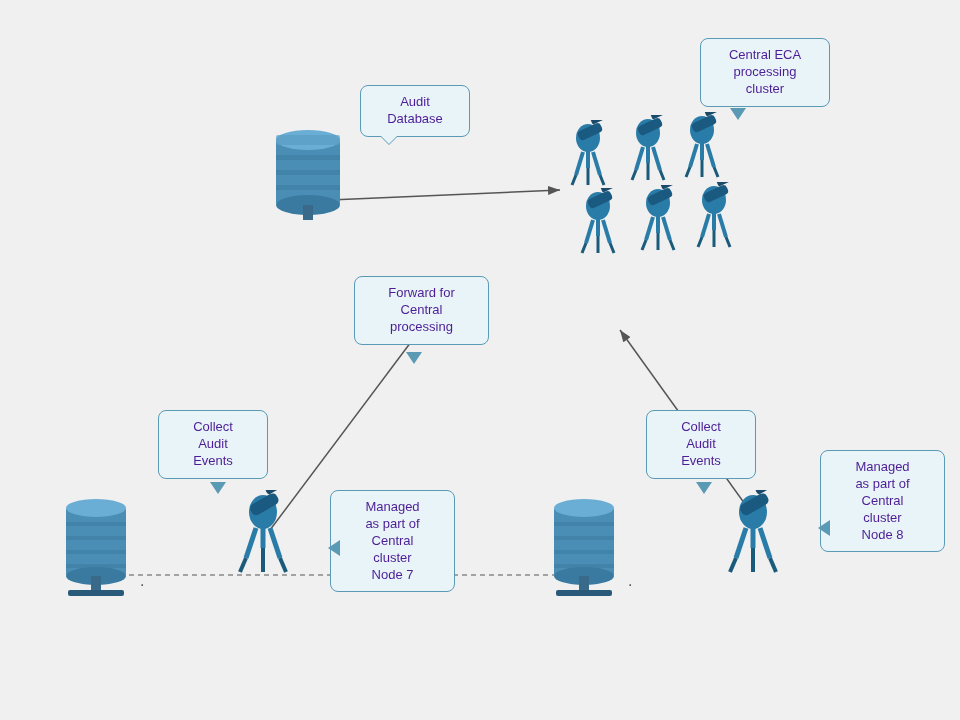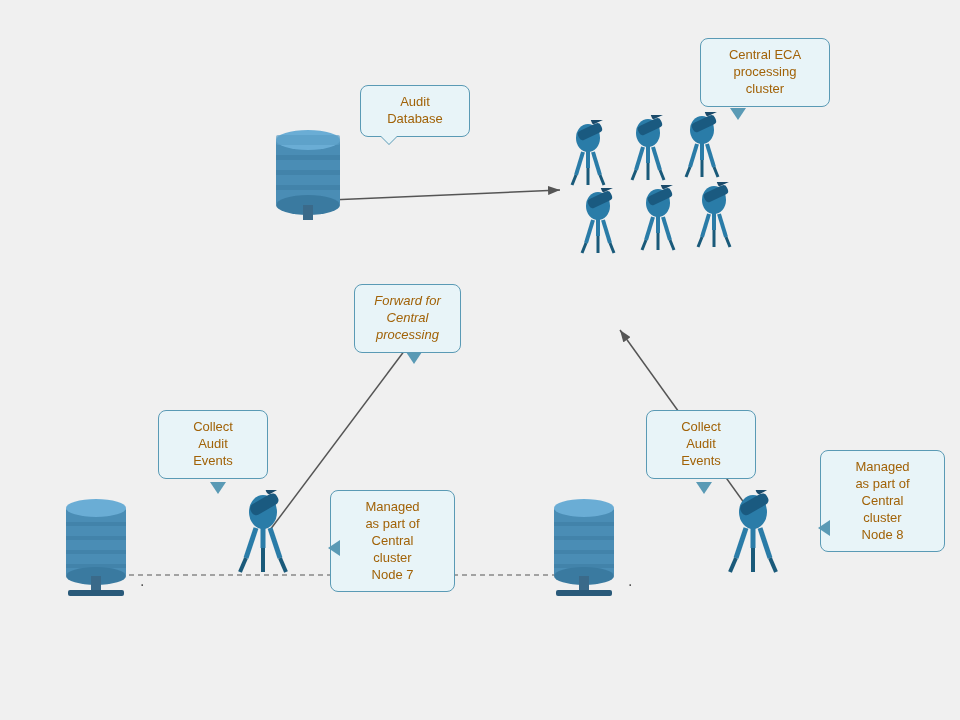--- a/index.html
+++ b/index.html
@@ -19,21 +19,21 @@
     }
 
     
     .callout {
       position: absolute;
       background: #e8f4f8;
       border: 1.5px solid #5a9ab5;
       border-radius: 8px;
       padding: 8px 12px;
       font-size: 13px;
-      color: #a16207;
+      color: #4c1d95;
       line-height: 1.3;
       text-align: center;
     }
 
     .callout::after {
       content: '';
       position: absolute;
       border: 8px solid transparent;
     }
 
@@ -183,21 +183,21 @@
     <rect x="22" y="8" width="25" height="10" rx="4" fill="#1a5a80" transform="rotate(-25 30 18)"></rect>
     <rect x="40" y="2" width="14" height="6" rx="2" fill="#1a4a6a" transform="rotate(-25 30 18)"></rect>
     <line x1="25" y1="32" x2="18" y2="55" stroke="#2a7ca8" stroke-width="4"></line>
     <line x1="35" y1="32" x2="42" y2="55" stroke="#2a7ca8" stroke-width="4"></line>
     <line x1="30" y1="30" x2="30" y2="48" stroke="#2a7ca8" stroke-width="4"></line>
     <line x1="18" y1="55" x2="14" y2="65" stroke="#1a5a7a" stroke-width="3"></line>
     <line x1="42" y1="55" x2="46" y2="65" stroke="#1a5a7a" stroke-width="3"></line>
     <line x1="30" y1="48" x2="30" y2="65" stroke="#1a5a7a" stroke-width="3"></line>
   </svg>
 
-  <div class="callout" style="left: 354px; top: 284px; width: 107px; font-style: italic;">
+  <div class="callout" style="left: 354px; top: 276px; width: 135px;">
     <span>Forward for<br>Central<br>processing</span>
     
   </div>
 
   <div style="position:absolute; left:406px; top:352px; width:0; height:0;
               border-left:8px solid transparent;
               border-right:8px solid transparent;
               border-top:12px solid #5a9ab5;"></div>
 
   <svg style="position:absolute; left:60px; top:490px;" width="72" height="110" viewBox="0 0 72 110">

